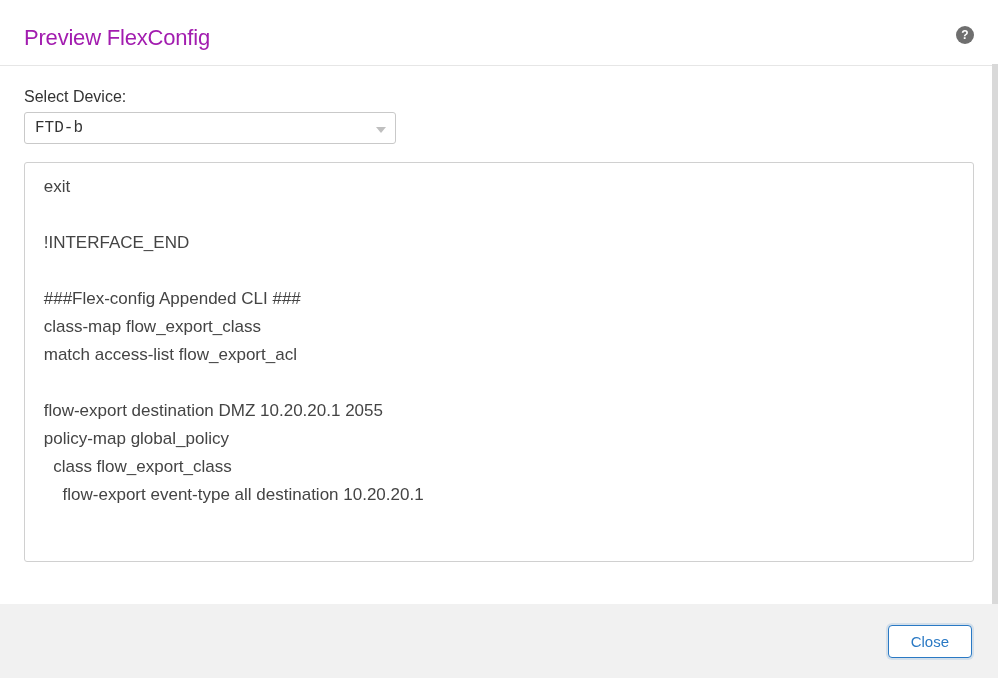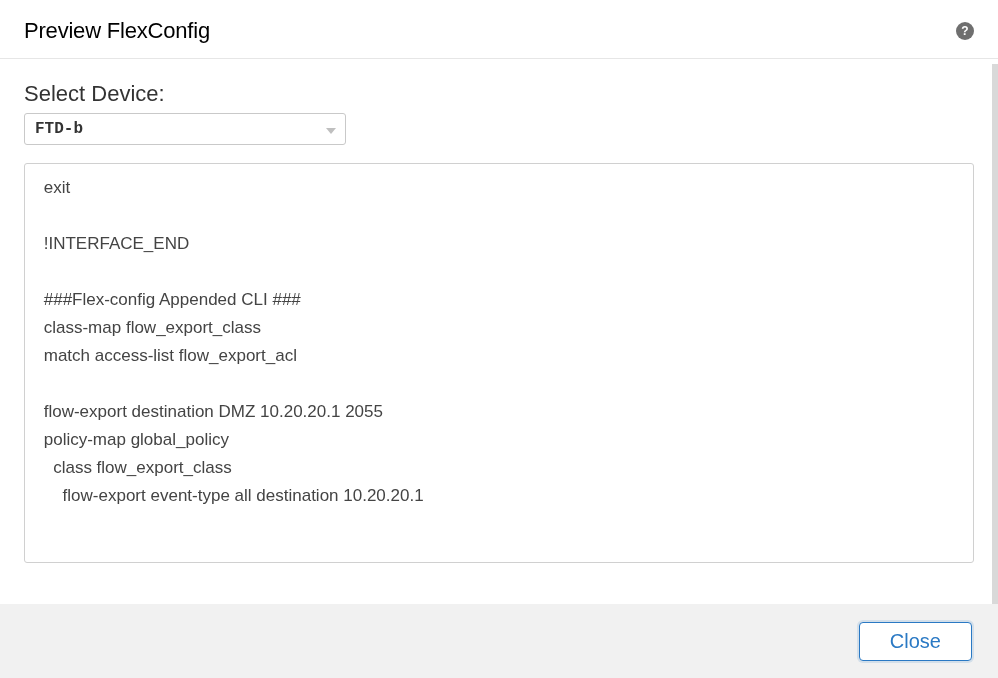--- a/index.html
+++ b/index.html
@@ -18,49 +18,49 @@
     .header {
       display: flex;
       justify-content: space-between;
       align-items: center;
       padding: 18px 24px 14px 24px;
       border-bottom: 1px solid #e6e6e6;
     }
     .title {
       font-size: 22px;
       font-weight: 400;
-      color: #000000;
+      color: #a21caf;
       letter-spacing: -0.2px;
+      margin-top: 7px;
     }
     .help-icon {
       width: 18px;
       height: 18px;
       border-radius: 50%;
       background: #6f6f6f;
       color: #ffffff;
       display: flex;
       align-items: center;
       justify-content: center;
       font-size: 12px;
       font-weight: 700;
       cursor: pointer;
     }
     .body {
       padding: 22px 24px 0 24px;
     }
     .field-label {
-      font-size: 22px;
+      font-size: 16px;
       color: #333333;
       margin-bottom: 6px;
     }
     .select-wrap {
       position: relative;
-      width: 322px;
+      width: 372px;
       margin-bottom: 18px;
-      font-weight: bold;
     }
     .select {
       width: 100%;
       height: 32px;
       border: 1px solid #c9c9c9;
       border-radius: 3px;
       padding: 0 34px 0 10px;
       font-size: 16px;
       color: #333333;
       background: #ffffff;
@@ -100,22 +100,22 @@
       background: #f1f1f1;
       display: flex;
       justify-content: flex-end;
       align-items: center;
       padding: 0 26px;
     }
     .close-btn {
       background: #ffffff;
       border: 1px solid #2a79c4;
       color: #2a79c4;
-      font-size: 20px;
-      padding: 7px 30px;
+      font-size: 15px;
+      padding: 7px 22px;
       border-radius: 4px;
       cursor: pointer;
       box-shadow: 0 0 0 2px rgba(42,121,196,0.15);
     }
     .right-scroll-indicator {
       position: absolute;
       right: 0;
       top: 64px;
       bottom: 74px;
       width: 6px;

